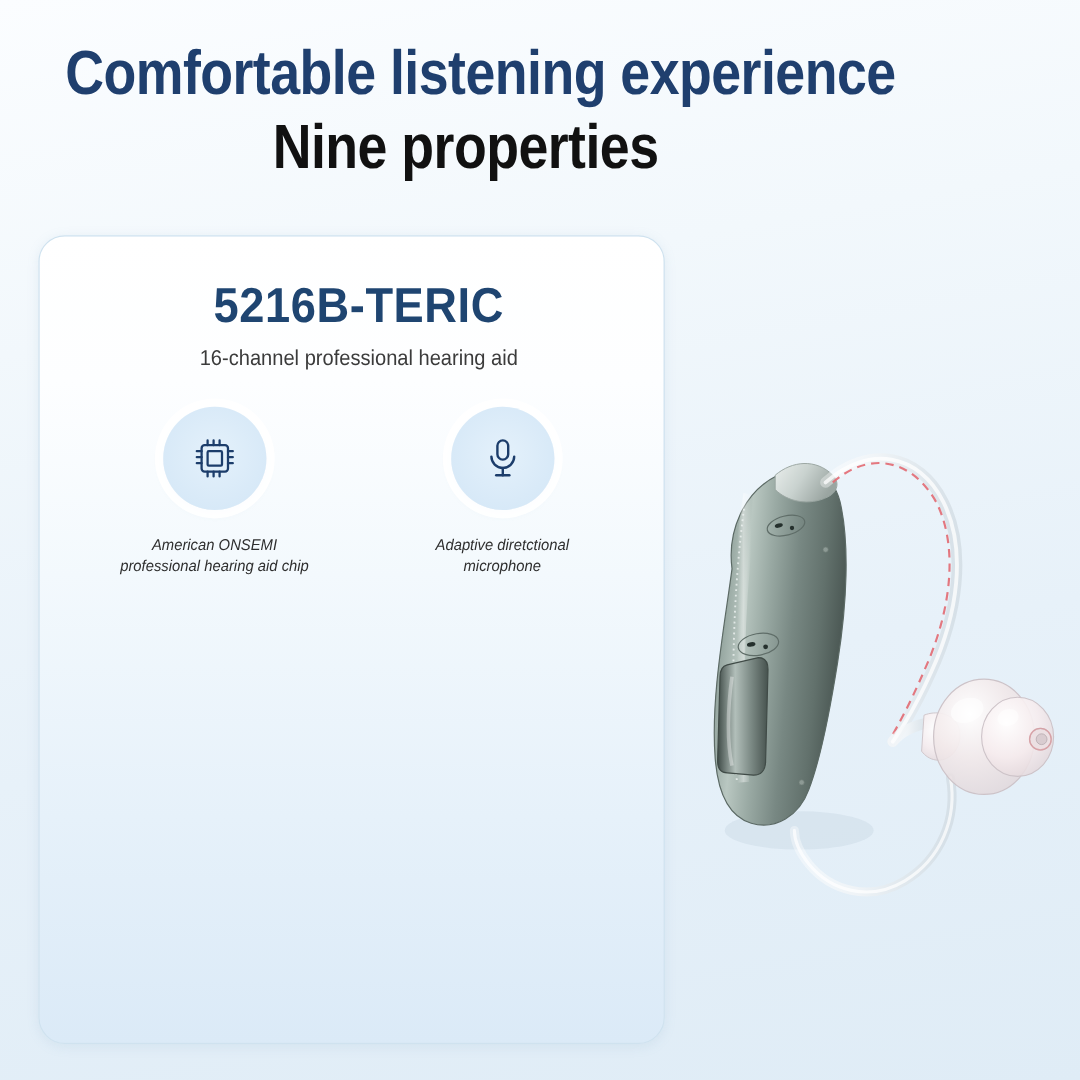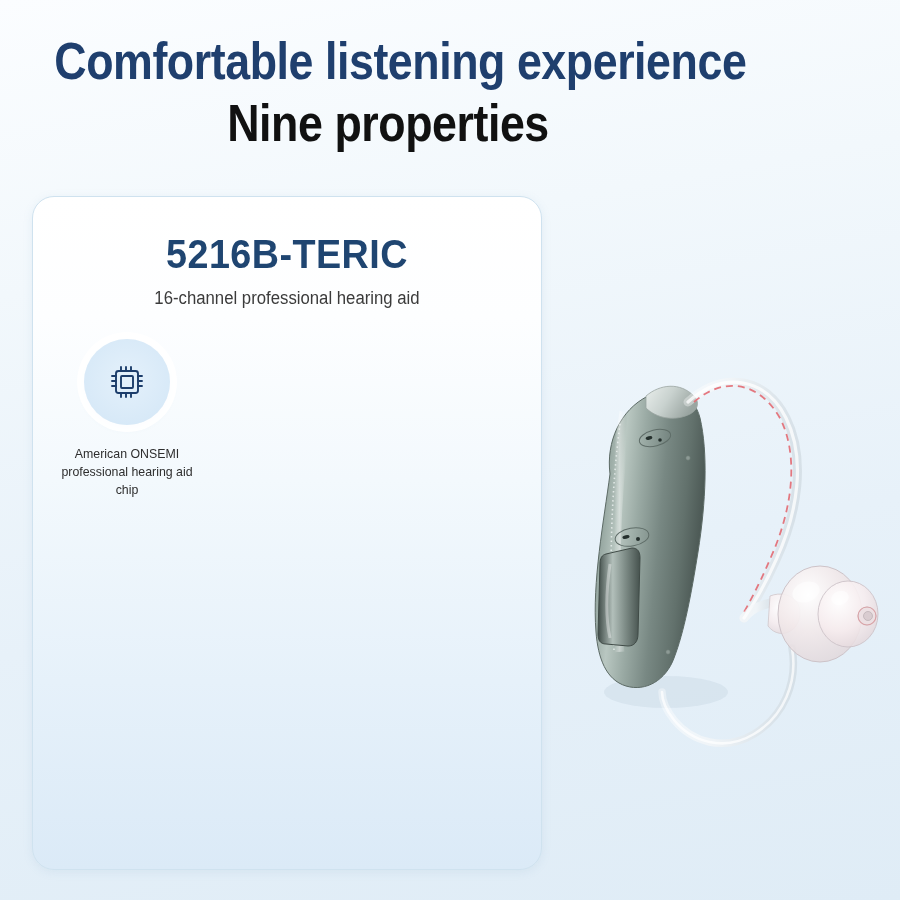--- a/index.html
+++ b/index.html
@@ -68,20 +68,21 @@
     background: linear-gradient(180deg,
         #ffffff 0%,
         #fdfeff 18%,
         #f3f9fd 42%,
         #e6f1fa 72%,
         #dbeaf7 100%);
     border: 1px solid #cfe2ef;
     box-shadow: 0 2px 10px rgba(120,160,190,0.13);
     z-index: 2;
     overflow: hidden;
+    padding-left: 12px;
   }
 
   .card-title {
     margin-top: 34px;
     text-align: center;
     font-family: "Liberation Sans Narrow", "Liberation Sans", sans-serif;
     font-size: 41px;
     font-weight: bold;
     color: #1f4571;
     letter-spacing: 0.5px;
@@ -92,23 +93,24 @@
     text-align: center;
     font-family: "Liberation Sans Narrow", "Liberation Sans", sans-serif;
     font-size: 18px;
     color: #3b3b3b;
     transform: scaleX(0.93);
   }
 
   .features-grid {
     margin-top: 30px;
     display: grid;
-    grid-template-columns: repeat(3, 1fr);
+    grid-template-columns: repeat(2, 1fr);
     grid-template-rows: repeat(3, 170px);
     padding: 0 14px;
+    font-style: italic;
   }
   .feature {
     display: flex;
     flex-direction: column;
     align-items: center;
   }
   .icon-wrap {
     width: 86px;
     height: 86px;
     border-radius: 50%;
@@ -284,17 +286,29 @@
       </div>
       <div class="feature-label">American ONSEMI
 professional hearing aid chip</div>
     </div>
 
 
 
 
 
 
+    <div class="feature">
+      <div class="icon-wrap">
+        <svg width="40" height="40" viewBox="0 0 40 40" fill="none" stroke="#1c3d6b" stroke-width="2" stroke-linecap="round" stroke-linejoin="round">
+          <rect x="15.5" y="5" width="9" height="16" rx="4.5"></rect>
+          <path d="M10.5 18.5a9.5 9.5 0 0 0 19 0"></path>
+          <path d="M20 28v6"></path>
+          <path d="M14.5 34h11"></path>
+        </svg>
+      </div>
+      <div class="feature-label">Adaptive diretctional
+microphone</div>
+    </div>
 
 
 
   </div>
 </div>
 
 </body></html>

